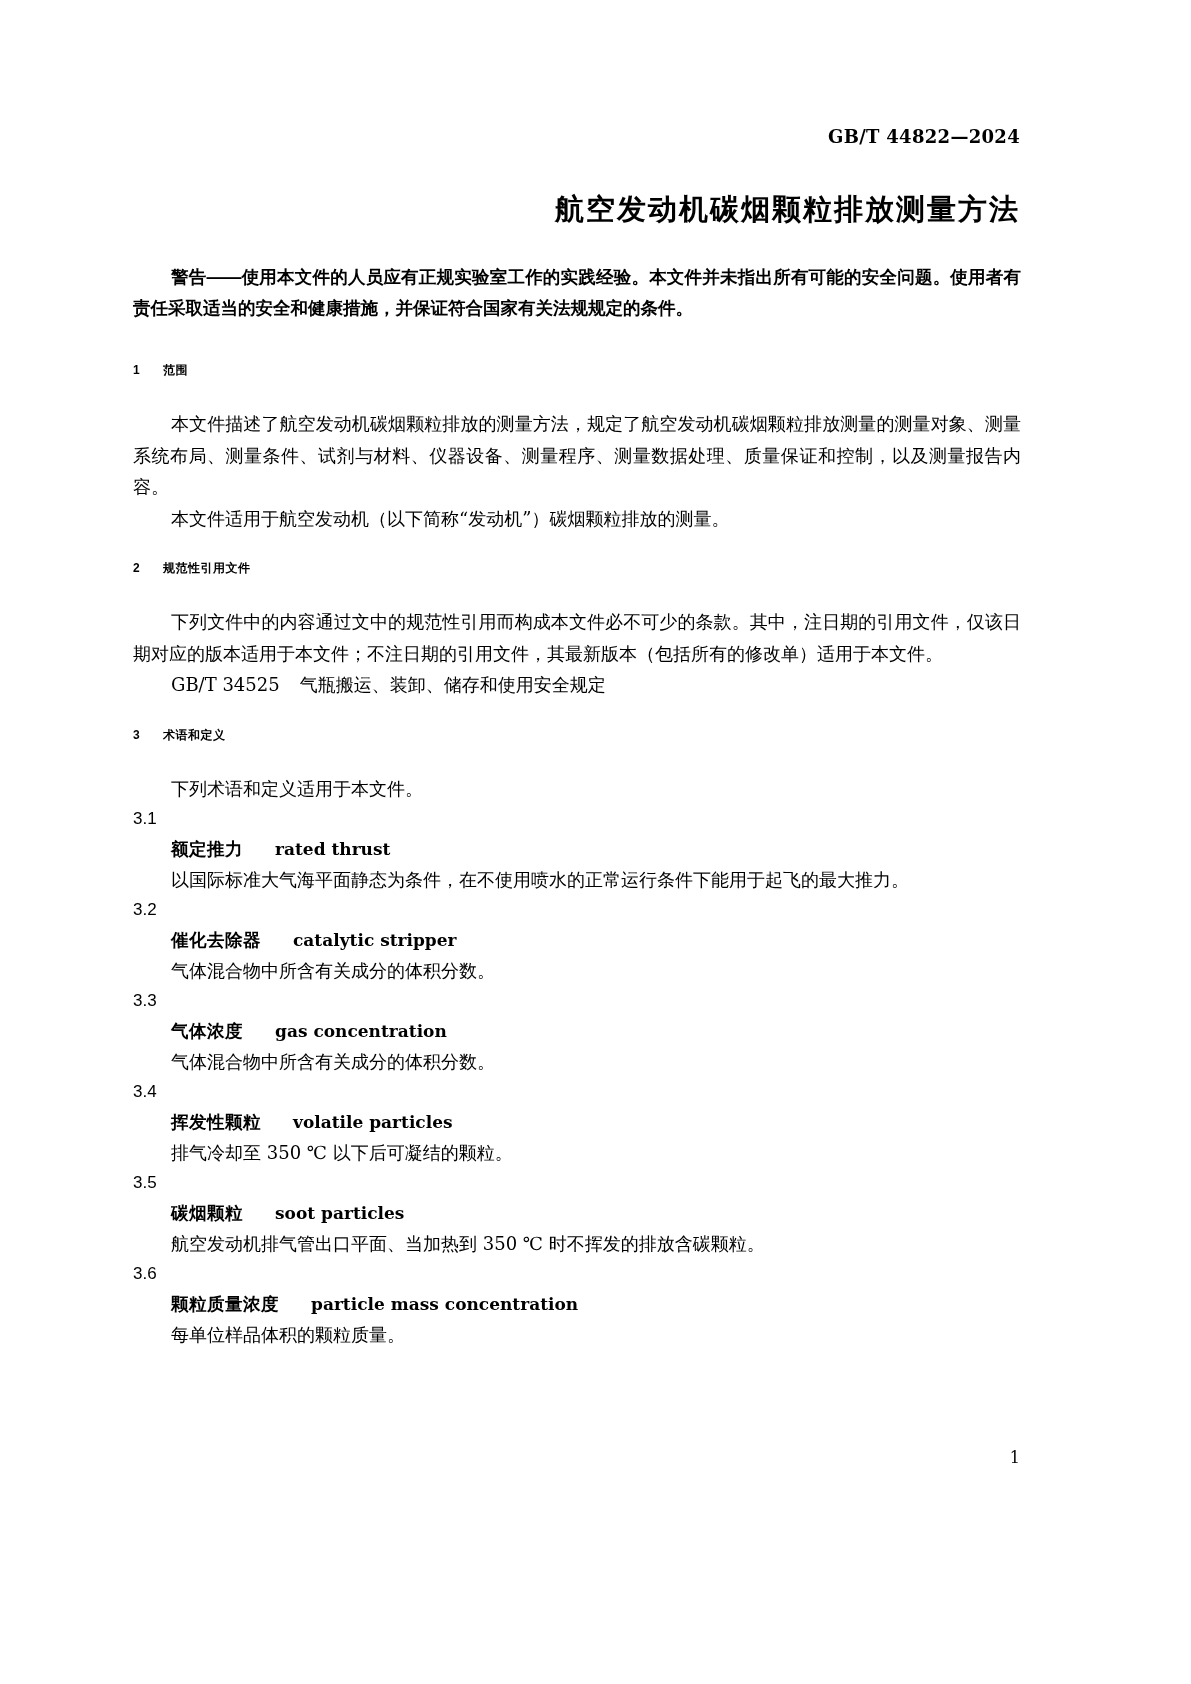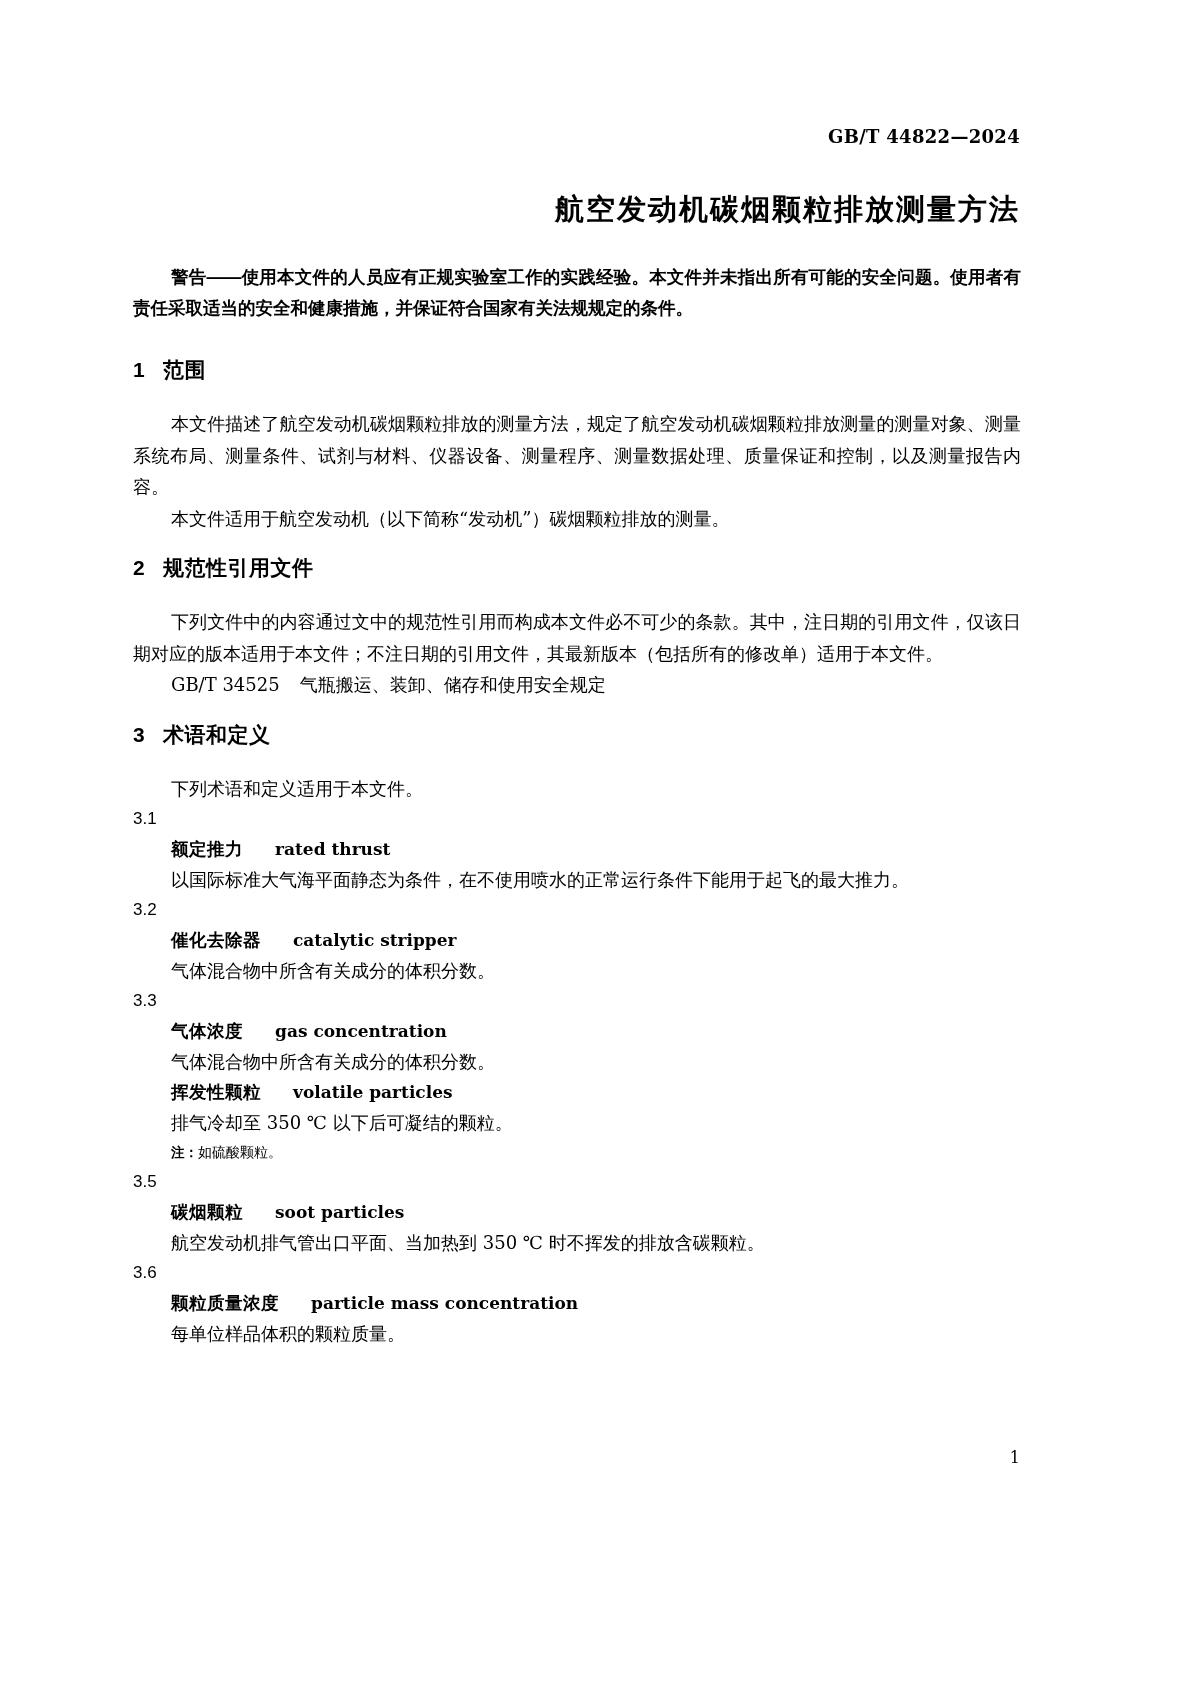--- a/index.html
+++ b/index.html
@@ -63,21 +63,21 @@
     line-height: 31px;
     text-align: justify;
     text-justify: inter-ideograph;
     text-indent: 38px;
     margin-bottom: 12px;
   }
 
   .sec-head {
     font-family: "Liberation Sans", sans-serif;
     font-weight: 700;
-    font-size: 21px;
+    font-size: 12px;
     line-height: 24px;
     letter-spacing: 0.5px;
   }
   .sec-head .sec-no { display: inline-block; min-width: 30px; }
 
   .body-text {
     font-family: "DejaVu Serif", serif;
     font-size: 18px;
     line-height: 31.5px;
     text-align: justify;
@@ -207,27 +207,25 @@
       <span class="cn">催化去除器</span><span class="en">catalytic stripper</span>
     </div>
     <div class="term-def">气体混合物中所含有关成分的体积分数。</div>
 
     <div class="term-no">3.3</div>
     <div class="term-title">
       <span class="cn">气体浓度</span><span class="en">gas concentration</span>
     </div>
     <div class="term-def">气体混合物中所含有关成分的体积分数。</div>
 
+    <div class="term-no">3.4</div>
     <div class="term-title">
       <span class="cn">挥发性颗粒</span><span class="en">volatile particles</span>
     </div>
     <div class="term-def">排气冷却至 350 ℃ 以下后可凝结的颗粒。</div>
-    <div class="term-note">
-      <span class="note-label">注：</span><span>如硫酸颗粒。</span>
-    </div>
 
     <div class="term-no">3.5</div>
     <div class="term-title">
       <span class="cn">碳烟颗粒</span><span class="en">soot particles</span>
     </div>
     <div class="term-def">航空发动机排气管出口平面、当加热到 350 ℃ 时不挥发的排放含碳颗粒。</div>
 
     <div class="term-no">3.6</div>
     <div class="term-title">
       <span class="cn">颗粒质量浓度</span><span class="en">particle mass concentration</span>

